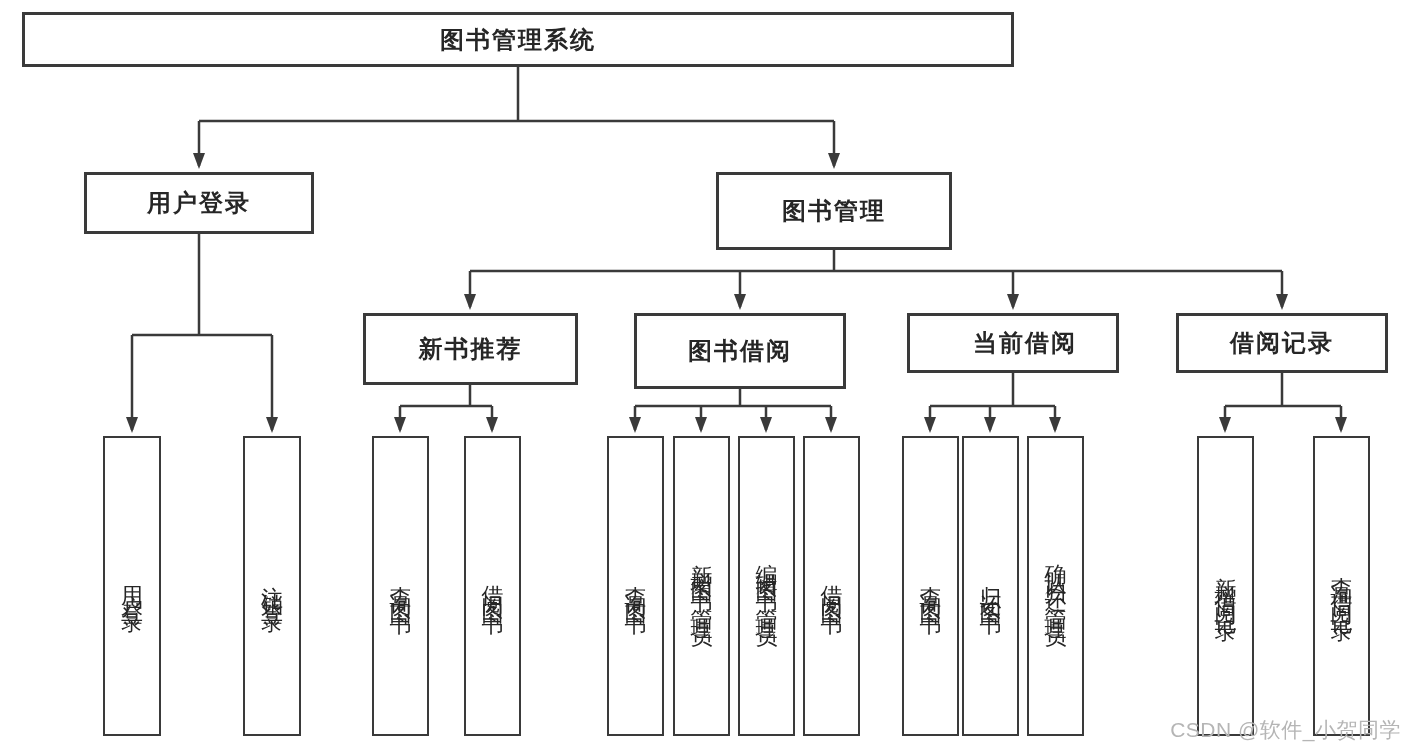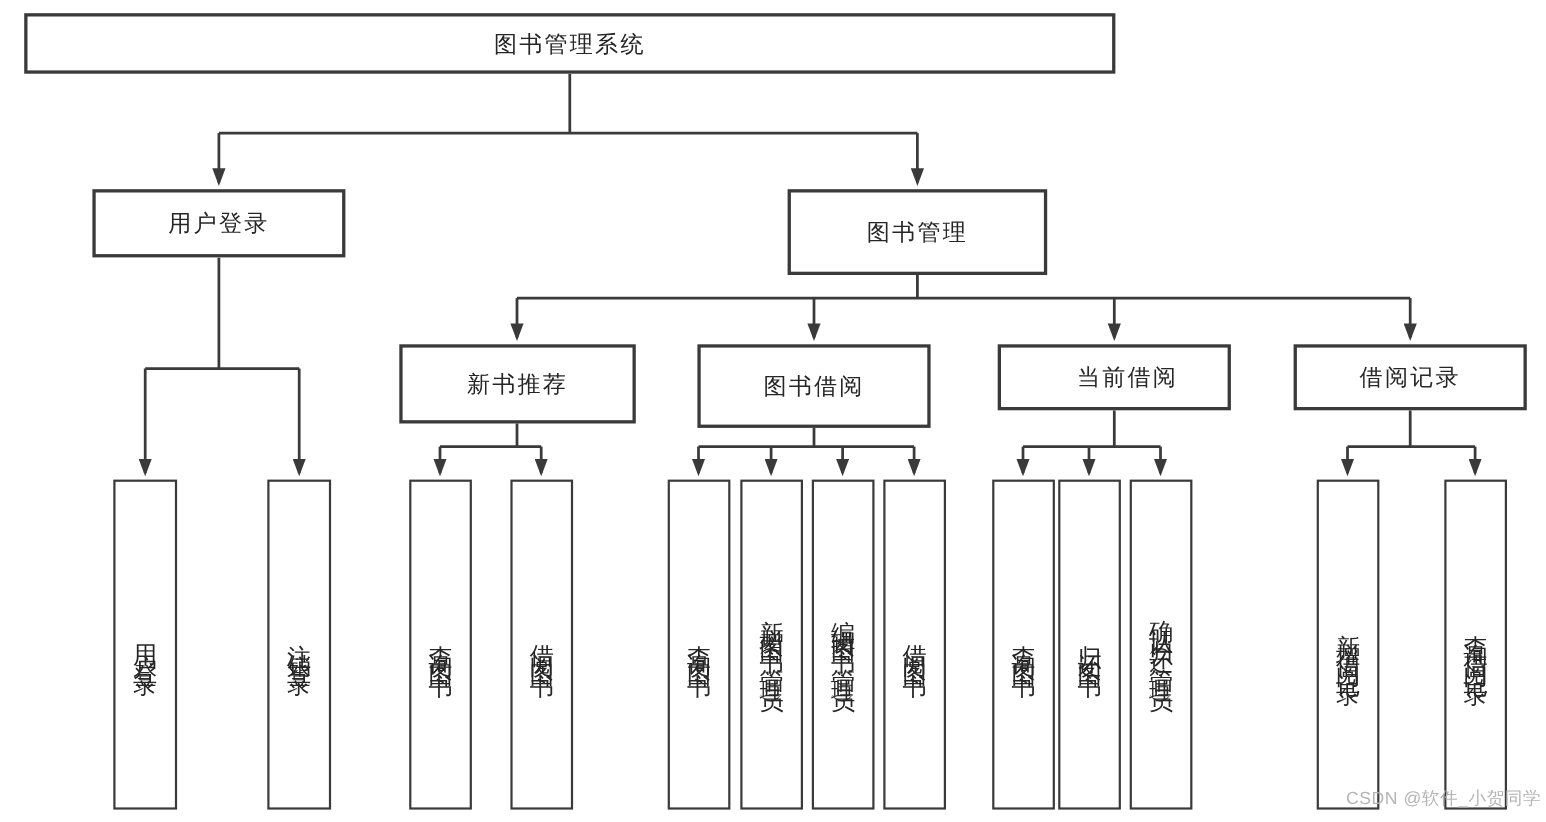--- a/index.html
+++ b/index.html
@@ -13,29 +13,29 @@
     width:1405px;height:747px;position:relative;overflow:hidden;
     font-family:"Liberation Sans","DejaVu Sans",sans-serif;
     color:var(--text);
   }
   #wires{position:absolute;left:0;top:0;z-index:1;}
   .node{
     position:absolute;background:#fff;border:3px solid var(--line);
     box-sizing:border-box;display:flex;align-items:center;justify-content:center;
     z-index:2;
   }
-  .hnode span{font-size:21px;letter-spacing:2px;white-space:nowrap;}
+  .hnode span{font-size:24px;letter-spacing:2px;white-space:nowrap;font-weight:bold;}
   .vnode{border-width:2.5px;}
   .vnode span{
     writing-mode:vertical-rl;text-orientation:mixed;
     font-size:22px;letter-spacing:9px;line-height:1;white-space:nowrap;
   }
   .watermark{
     position:absolute;top:716px;right:4px;z-index:5;
-    font-size:16px;color:var(--watermark);letter-spacing:.5px;white-space:nowrap;
+    font-size:21px;color:var(--watermark);letter-spacing:.5px;white-space:nowrap;
   }
 </style>
 </head>
 <body>
 
 <svg id="wires" width="1405" height="747" aria-hidden="true">
   <defs>
     <marker id="arw" viewBox="0 0 16 12" refX="13" refY="6" markerWidth="16" markerHeight="12" orient="auto" markerUnits="userSpaceOnUse">
       <path d="M0,0 L16,6 L0,12 Z" fill="#3a3a3a"></path>
     </marker>

